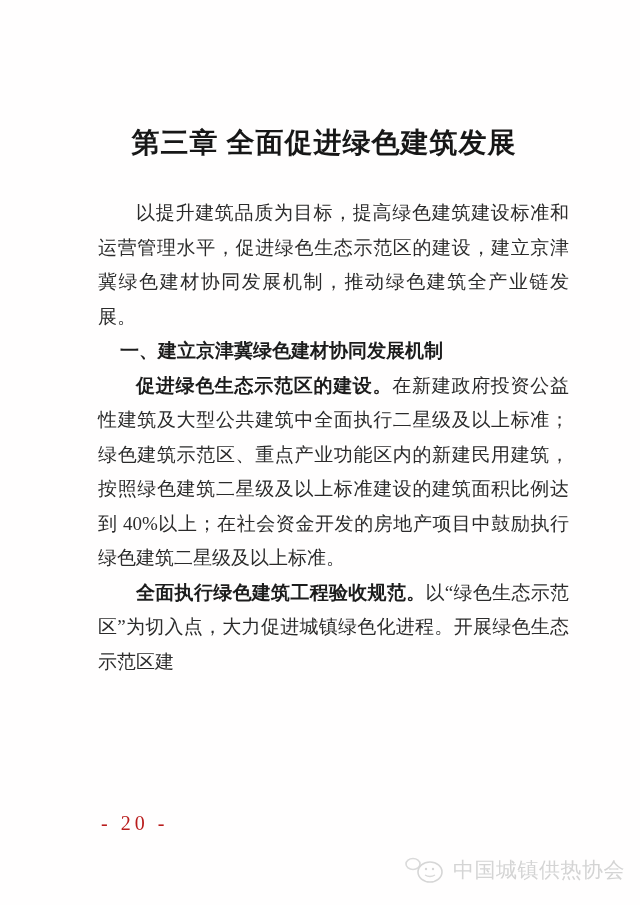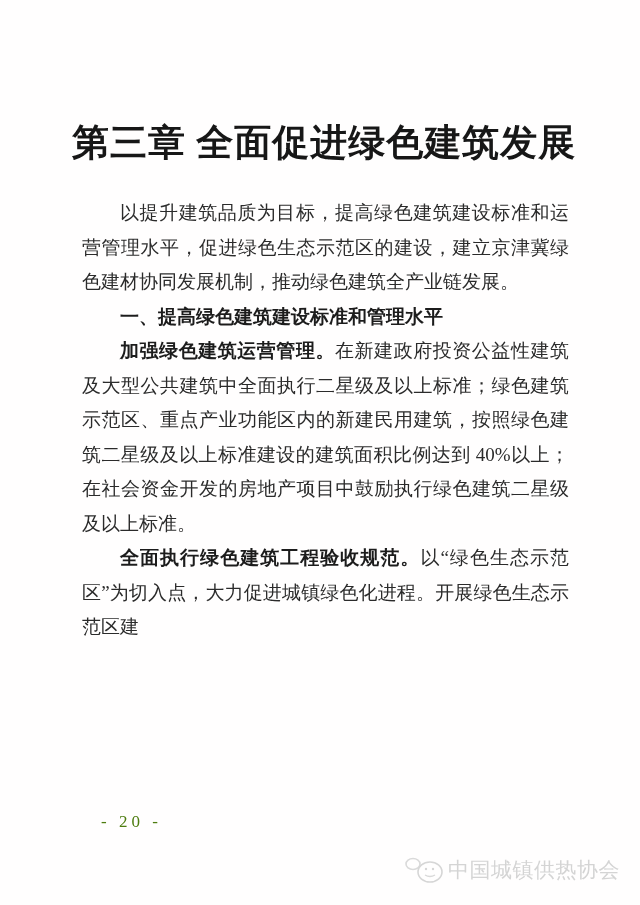--- a/index.html
+++ b/index.html
@@ -13,91 +13,93 @@
   .page {
     position: relative;
     width: 640px;
     height: 905px;
     background: #fffefe;
     overflow: hidden;
   }
   .chapter-title {
     padding-top: 124px;
     text-align: center;
-    font-size: 37px;
+    font-size: 28px;
     line-height: 38px;
     font-weight: bold;
     color: #171717;
     letter-spacing: 1px;
     font-family: "Liberation Serif", "DejaVu Serif", serif;
     padding-left: 8px;
   }
   .content {
     margin-top: 34px;
     margin-left: 82px;
     width: 487px;
     font-size: 19px;
     line-height: 34.5px;
     color: #2b2b2b;
     text-align: justify;
     text-justify: inter-character;
   }
   .content p {
     text-indent: 2em;
+    margin-left: 16px;
   }
   .section-heading {
     text-indent: 2em;
     font-family: "Liberation Sans", "DejaVu Sans", sans-serif;
     font-weight: bold;
     font-size: 19px;
     line-height: 34.5px;
     color: #1c1c1c;
     text-align: left;
   }
   .lead {
     font-family: "Liberation Sans", "DejaVu Sans", sans-serif;
     font-weight: bold;
     color: #1c1c1c;
   }
   .page-number {
     position: absolute;
     left: 101px;
     top: 812px;
-    font-size: 17px;
+    font-size: 20px;
     letter-spacing: 4px;
-    color: #4d7c0f;
+    color: #b91c1c;
   }
   .watermark {
     position: absolute;
     left: 404px;
     top: 855px;
     display: flex;
     align-items: center;
+    gap: 5px;
     color: #d4d4d4;
     font-size: 21px;
     letter-spacing: 0.5px;
     font-family: Liberation Serif, serif;
     user-select: none;
   }
   .watermark svg { display: block; }
 </style>
 </head>
 <body>
 
 <div class="page">
 
   <h1 class="chapter-title">第三章 全面促进绿色建筑发展</h1>
 
   <div class="content">
 
     <p><span>以提升建筑品质为目标，提高绿色建筑建设标准和运营管理水平，促进绿色生态示范区的建设，建立京津冀绿色建材协同发展机制，推动绿色建筑全产业链发展。</span></p>
 
-    <h2 class="section-heading">一、提高绿色建筑建设标准和管理水平</h2>
+    <h2 class="section-heading">一、建立京津冀绿色建材协同发展机制</h2>
 
-    <p><span class="lead">加强绿色建筑运营管理。</span><span>在新建政府投资公益性建筑及大型公共建筑中全面执行二星级及以上标准；绿色建筑示范区、重点产业功能区内的新建民用建筑，按照绿色建筑二星级及以上标准建设的建筑面积比例达到 40%以上；在社会资金开发的房地产项目中鼓励执行绿色建筑二星级及以上标准。</span></p>
+    <p><span class="lead">促进绿色生态示范区的建设。</span><span>在新建政府投资公益性建筑及大型公共建筑中全面执行二星级及以上标准；绿色建筑示范区、重点产业功能区内的新建民用建筑，按照绿色建筑二星级及以上标准建设的建筑面积比例达到 40%以上；在社会资金开发的房地产项目中鼓励执行绿色建筑二星级及以上标准。</span></p>
 
 
 
     <p><span class="lead">全面执行绿色建筑工程验收规范。</span><span>以“绿色生态示范区”为切入点，大力促进城镇绿色化进程。开展绿色生态示范区建</span></p>
 
   </div>
 
   <div class="page-number">- 20 -</div>
 
   <div class="watermark">

